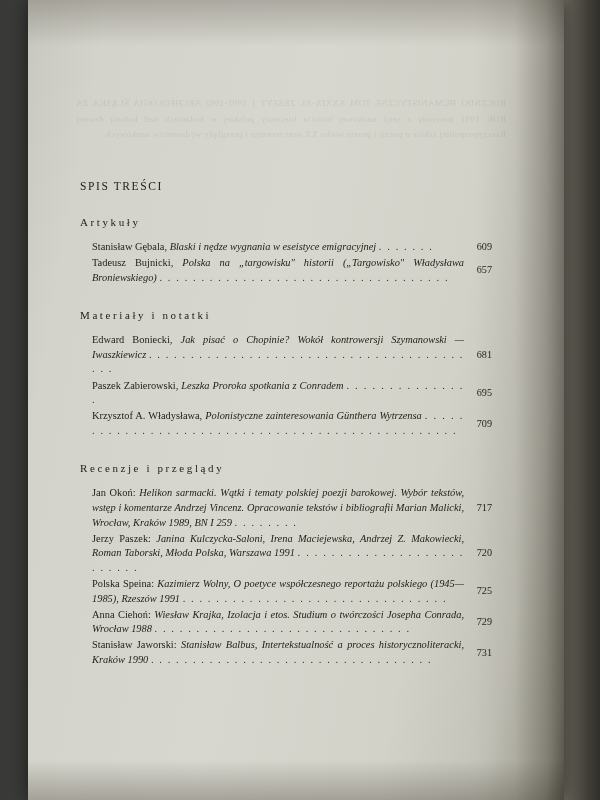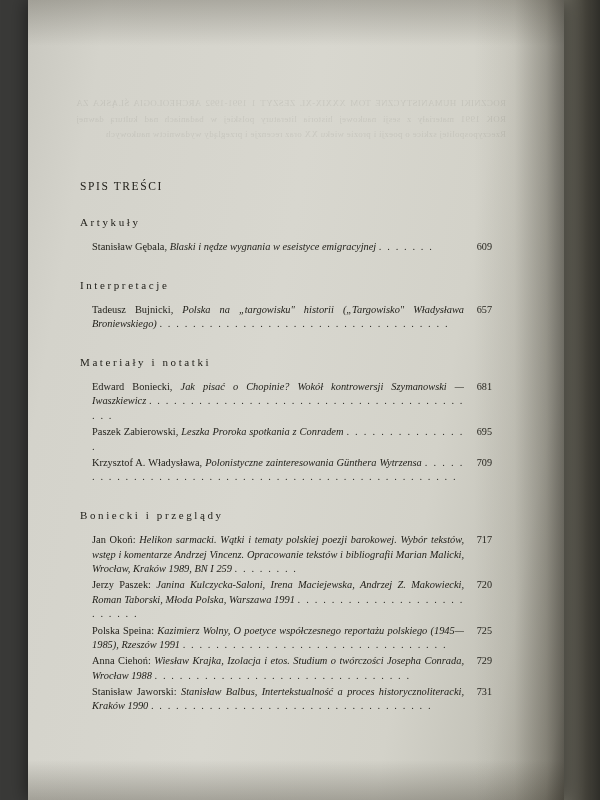--- a/index.html
+++ b/index.html
@@ -87,21 +87,21 @@
   .section-head {
     text-align: left;
     font-size: 11px;
     letter-spacing: 2.6px;
     margin-top: 24px;
     margin-bottom: 12px;
   }
   .entries { }
   .entry {
     display: flex;
-    align-items: flex-start;
+    align-items: center;
     font-size: 10.4px;
     line-height: 14.6px;
     margin-bottom: 1.5px;
     padding-left: 12px;
   }
   .entry .txt {
     flex: 1 1 auto;
     text-align: justify;
     padding-right: 2px;
   }
@@ -137,21 +137,20 @@
       <div class="toc-title">SPIS TREŚCI</div>
 
       <div class="section-head">Artykuły</div>
       <div class="entries">
         <div class="entry">
           <div class="txt"><span>Stanisław Gębala,</span> <i>Blaski i nędze wygnania w eseistyce emigracyjnej</i> <span class="dots">. . . . . . .</span></div>
           <div class="pg">609</div>
         </div>
       </div>
 
-      <div class="section-head">Interpretacje</div>
       <div class="entries">
         <div class="entry">
           <div class="txt"><span>Tadeusz Bujnicki,</span> <i>Polska na „targowisku" historii („Targowisko" Władysława Broniewskiego)</i> <span class="dots">. . . . . . . . . . . . . . . . . . . . . . . . . . . . . . . . . . .</span></div>
           <div class="pg">657</div>
         </div>
       </div>
 
       <div class="section-head">Materiały i notatki</div>
       <div class="entries">
         <div class="entry">
@@ -161,21 +160,21 @@
         <div class="entry">
           <div class="txt"><span>Paszek Zabierowski,</span> <i>Leszka Proroka spotkania z Conradem</i> <span class="dots">. . . . . . . . . . . . . . .</span></div>
           <div class="pg">695</div>
         </div>
         <div class="entry">
           <div class="txt"><span>Krzysztof A. Władysława,</span> <i>Polonistyczne zainteresowania Günthera Wytrzensa</i> <span class="dots">. . . . . . . . . . . . . . . . . . . . . . . . . . . . . . . . . . . . . . . . . . . . . . . . .</span></div>
           <div class="pg">709</div>
         </div>
       </div>
 
-      <div class="section-head">Boniecki i przeglądy</div>
+      <div class="section-head">Recenzje i przeglądy</div>
       <div class="entries">
         <div class="entry">
           <div class="txt"><span>Jan Okoń:</span> <i>Helikon sarmacki. Wątki i tematy polskiej poezji barokowej. Wybór tekstów, wstęp i komentarze Andrzej Vincenz. Opracowanie tekstów i bibliografii Marian Malicki, Wrocław, Kraków 1989, BN I 259</i> <span class="dots">. . . . . . . .</span></div>
           <div class="pg">717</div>
         </div>
         <div class="entry">
           <div class="txt"><span>Jerzy Paszek:</span> <i>Janina Kulczycka-Saloni, Irena Maciejewska, Andrzej Z. Makowiecki, Roman Taborski, Młoda Polska, Warszawa 1991</i> <span class="dots">. . . . . . . . . . . . . . . . . . . . . . . . . .</span></div>
           <div class="pg">720</div>
         </div>
         <div class="entry">

